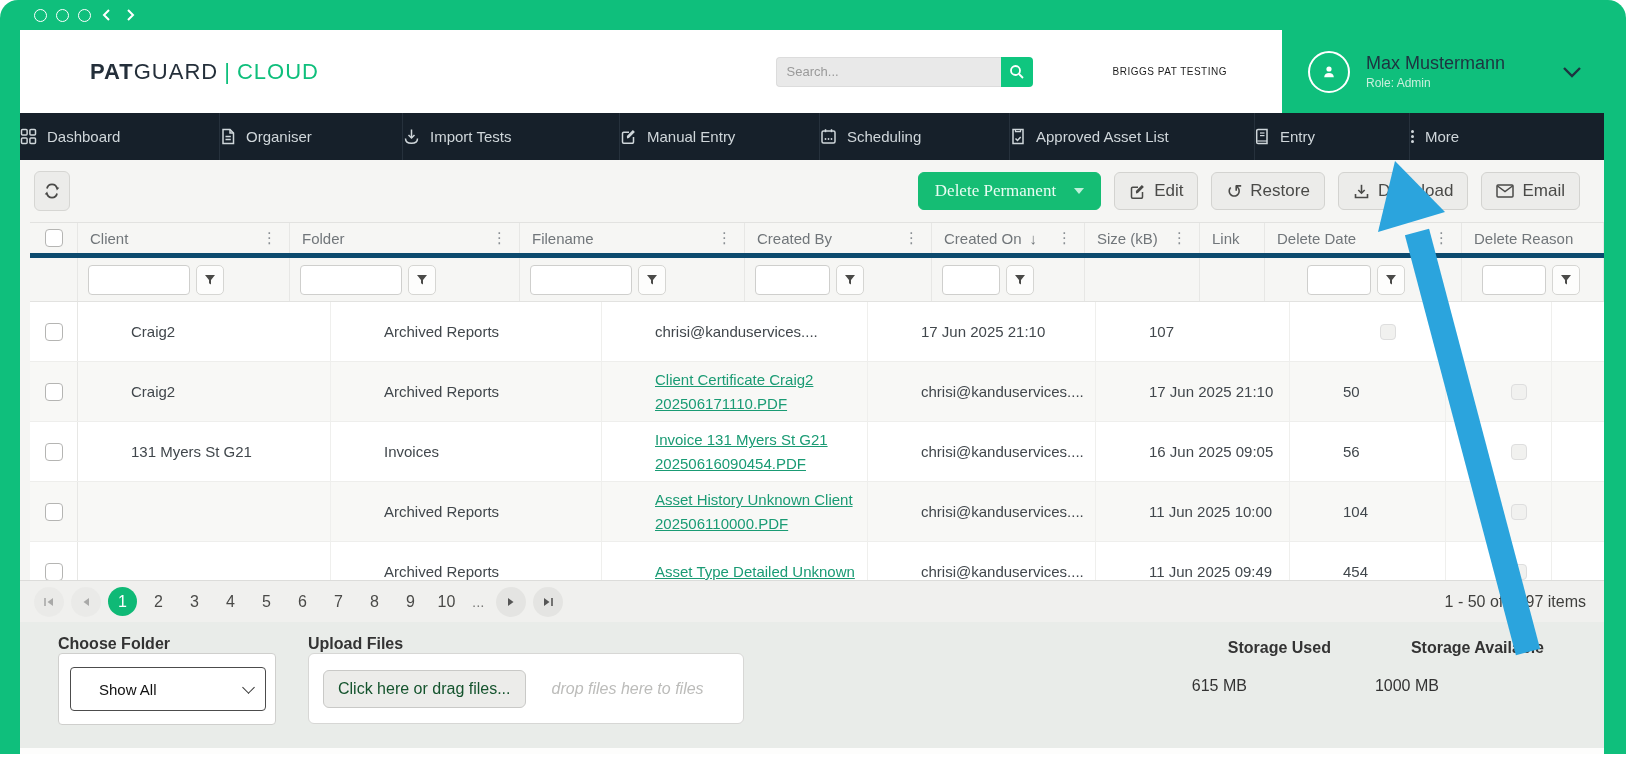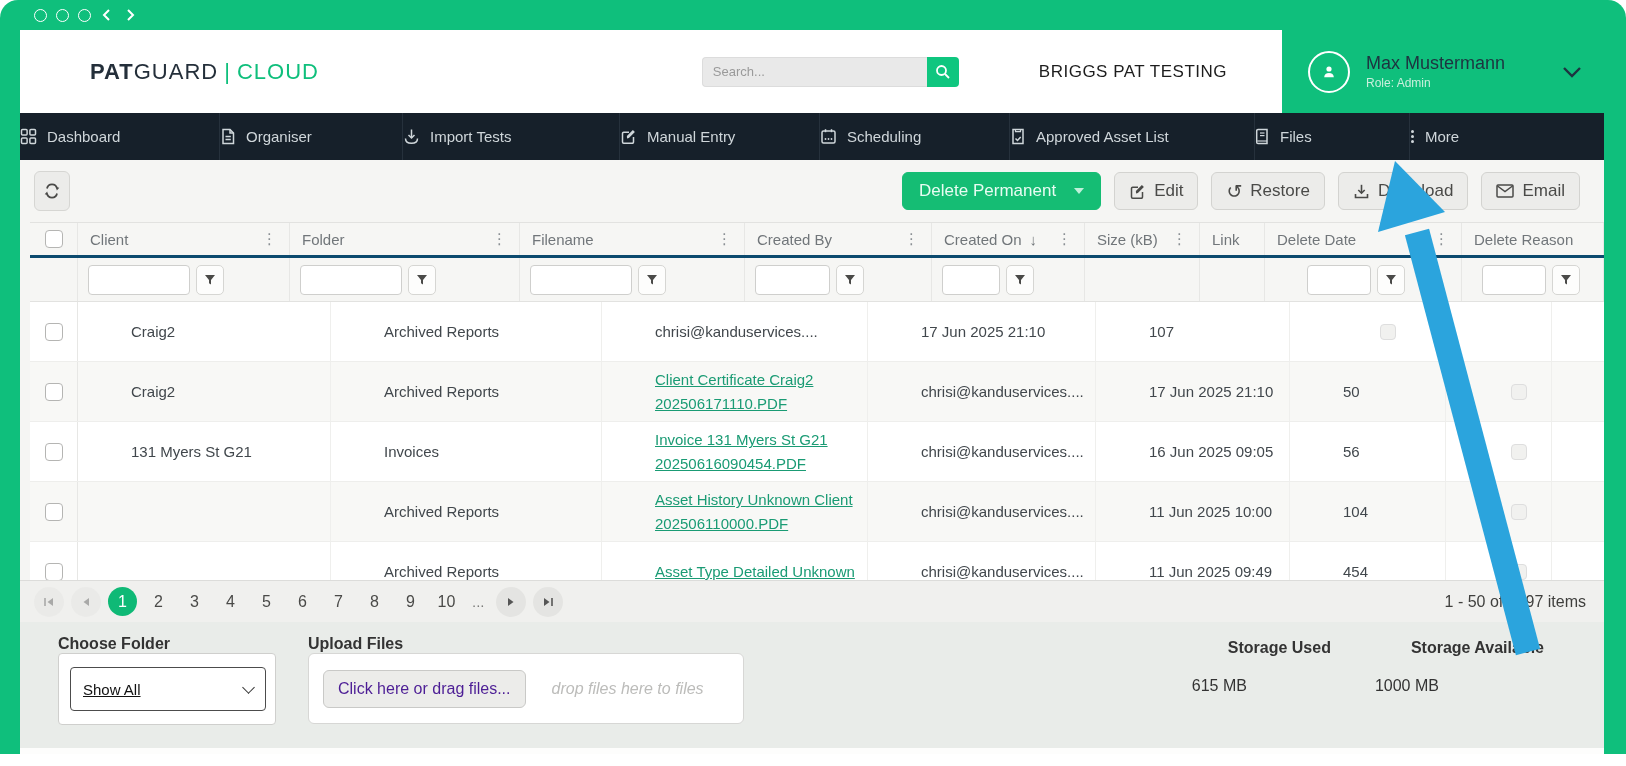--- a/index.html
+++ b/index.html
@@ -18,21 +18,21 @@
   .app-header { height:83px; background:#fff; display:flex; align-items:stretch; flex:0 0 auto; }
   .logo { align-self:center; margin-left:70px; font-size:22px; letter-spacing:1px; white-space:nowrap; }
   .logo .l1 { font-weight:bold; color:#242f3a; }
   .logo .l2 { color:#242f3a; }
   .logo .ldiv { color:#0fbf7c; margin:0 6px; }
   .logo .l3 { color:#0fbf7c; }
   .search-wrap { align-self:center; margin-left:auto; display:flex; height:30px; }
   .search-input { width:225px; height:30px; background:#e9e9e9; border:1px solid #dcdcdc; border-right:none; border-radius:4px 0 0 4px; padding:0 10px; font-size:13px; color:#666; outline:none; }
   .search-input::placeholder { color:#9a9a9a; }
   .search-btn { width:32px; height:30px; background:#0fc67f; border:none; border-radius:0 4px 4px 0; display:flex; align-items:center; justify-content:center; cursor:pointer; }
-  .account-name { align-self:center; margin:0 55px 0 80px; font-size:17px; letter-spacing:.5px; color:#1d1d1d; white-space:nowrap; }
+  .account-name { align-self:center; margin:0 55px 0 80px; font-size:10px; letter-spacing:.5px; color:#1d1d1d; white-space:nowrap; }
   .user-panel { width:322px; background:#0fbf7c; display:flex; align-items:center; padding:0 22px 0 26px; gap:16px; flex:0 0 auto; }
   .avatar { width:42px; height:42px; border:2px solid #fff; border-radius:50%; display:flex; align-items:center; justify-content:center; flex:0 0 auto; }
   .user-text { display:flex; flex-direction:column; gap:2px; }
   .user-name { font-size:18px; color:#1e3340; }
   .user-role { font-size:12px; color:#c9efdd; }
   .user-chevron { margin-left:auto; }
 
   
   .nav { height:47px; background:#16202a; display:flex; flex:0 0 auto; }
   .nav-item { display:flex; align-items:center; justify-content:flex-start; gap:10px; color:#cfd6da; font-size:15px; border-right:1px solid #26313c; cursor:pointer; white-space:nowrap; }
@@ -47,28 +47,28 @@
   .nav-item svg { flex:0 0 auto; }
 
   
   .main { flex:1; background:#f5f5f3; display:flex; flex-direction:column; overflow:hidden; }
 
   
   .toolbar { height:62px; display:flex; align-items:center; padding:0 24px 0 14px; flex:0 0 auto; }
   .refresh-btn { width:36px; height:40px; border:1px solid #d6d6d3; background:#ececea; border-radius:6px; display:flex; align-items:center; justify-content:center; cursor:pointer; }
   .btn-group { margin-left:auto; display:flex; gap:13px; align-items:center; }
   .btn { height:38px; border-radius:6px; border:1px solid #d3d3d0; background:#ececea; color:#4a4a48; font-size:17px; padding:0 14px; display:flex; gap:8px; align-items:center; cursor:pointer; font-family:inherit; white-space:nowrap; }
-  .btn-green { background:#15bd74; border:1px solid #15bd74; color:#e8fcf2; padding:0 16px; }
+  .btn-green { background:#15bd74; border:1px solid #15bd74; color:#e8fcf2; padding:0 16px;font-family:Liberation Serif, serif; }
   .caret-down { width:0; height:0; border-left:5px solid transparent; border-right:5px solid transparent; border-top:6px solid #bff0da; margin-left:10px; }
   .uicon { font-size:19px; line-height:1; color:#4a4a48; }
 
   
   .table-wrap { margin-left:10px; flex:0 0 auto; background:#fff; }
   .trow { display:grid; grid-template-columns:48px 212px 230px 225px 187px 153px 115px 65px 197px minmax(130px,1fr); align-items:stretch; }
-  .hrow { background:#f6f6f4; height:36px; border-bottom:3px solid #0c4a6e; border-top:1px solid #e2e2e0; }
+  .hrow { background:#f6f6f4; height:36px; border-bottom:5px solid #0c4a6e; border-top:1px solid #e2e2e0; }
   .th { display:flex; align-items:center; padding:0 8px 0 12px; color:#71767a; font-size:15px; border-right:1px solid #e7e7e5; position:relative; white-space:nowrap; overflow:hidden; }
   .th .menu-dots { margin-left:auto; color:#8b9094; font-size:15px; cursor:pointer; padding:0 4px; }
   .menu-dots::before { content:"\22EE"; }
   .sort-arrow { margin-left:8px; color:#71767a; }
   .chk-cell { display:flex; align-items:center; justify-content:center; border-right:1px solid #e7e7e5; }
   .checkbox { width:18px; height:18px; border:1.5px solid #b5b5b3; border-radius:4px; background:#fff; cursor:pointer; }
   .checkbox.disabled { background:#f1f1ef; border-color:#dedede; cursor:default; }
 
   .frow { background:#f6f6f4; height:44px; border-bottom:1px solid #e2e2e0; }
   .fcell { display:flex; align-items:center; gap:6px; padding:0 8px 0 10px; border-right:1px solid #e7e7e5; }
@@ -90,24 +90,24 @@
   .pg-num { width:29px; height:29px; display:flex; align-items:center; justify-content:center; font-size:16px; color:#4a4a48; cursor:pointer; border-radius:50%; flex:0 0 auto; }
   .pg-num.active { background:#0fb976; color:#fff; }
   .pg-dots { font-size:15px; color:#7c7c7a; margin:0 4px; }
   .pg-summary { margin-left:auto; font-size:16px; color:#3f3f3d; }
 
   
   .footer { height:126px; background:#e9ece9; display:flex; padding:13px 60px 0 38px; gap:32px; flex:0 0 auto; }
   .f-col { display:flex; flex-direction:column; }
   .f-label { font-size:16px; font-weight:bold; color:#333; }
   .select-panel { background:#fff; border:1px solid #cfcfcd; border-radius:4px; padding:13px 11px; width:218px; }
-  .folder-select { width:196px; height:44px; border:1px solid #4c4c4c; border-radius:4px; background:#fff; display:flex; align-items:center; padding:0 12px; font-size:15px; color:#111; cursor:pointer; position:relative;text-decoration:underline; }
+  .folder-select { width:196px; height:44px; border:1px solid #4c4c4c; border-radius:4px; background:#fff; display:flex; align-items:center; padding:0 28px; font-size:15px; color:#111; cursor:pointer; position:relative; }
   .sel-chevron { position:absolute; right:12px; top:15px; width:9px; height:9px; border-right:1.6px solid #333; border-bottom:1.6px solid #333; transform:rotate(45deg); }
   .upload-panel { background:#fff; border:1px solid #d7d7d5; border-radius:6px; width:436px; height:71px; display:flex; align-items:center; padding:0 14px; gap:26px; }
-  .upload-btn { height:38px; background:#ececea; border:1px solid #c9c9c7; border-radius:6px; padding:0 14px; font-size:16px; color:#4c1d95; display:flex; align-items:center; cursor:pointer; font-family:inherit; white-space:nowrap; }
+  .upload-btn { height:38px; background:#ececea; border:1px solid #c9c9c7; border-radius:6px; padding:0 14px; font-size:16px; color:#14532d; display:flex; align-items:center; cursor:pointer; font-family:inherit; white-space:nowrap; }
   .drop-hint { font-size:16px; font-style:italic; color:#bcbcba; white-space:nowrap; }
   .storage-wrap { margin-left:auto; display:flex; gap:44px; padding-top:4px; }
   .storage-col { display:flex; flex-direction:column; gap:20px; }
   .storage-label { font-size:16px; font-weight:bold; color:#333; white-space:nowrap;margin-left:36px; }
   .storage-value { font-size:16px; color:#333; }
   .bottom-strip { flex:1; background:#fdfdfc; }
 
   
   .pointer-arrow { position:absolute; left:0; top:0; width:1626px; height:766px; pointer-events:none; z-index:60; }
 
@@ -216,21 +216,21 @@
           </svg>
         <span>Approved Asset List</span>
       </div>
       <div class="nav-item">
         <svg class="icon" width="15" height="17" viewBox="0 0 15 17">
             <path d="M3 1.5h9v14H3a1.3 1.3 0 0 1-1.3-1.3V2.8A1.3 1.3 0 0 1 3 1.5z" fill="none" stroke="currentColor" stroke-width="1.5"></path>
             <line x1="5" y1="5" x2="9.5" y2="5" stroke="currentColor" stroke-width="1.2"></line>
             <line x1="5" y1="7.6" x2="9.5" y2="7.6" stroke="currentColor" stroke-width="1.2"></line>
             <line x1="2.2" y1="13" x2="12" y2="13" stroke="currentColor" stroke-width="1.2"></line>
           </svg>
-        <span>Files</span>
+        <span>Entry</span>
       </div>
       <div class="nav-item">
         <svg class="icon" width="5" height="17" viewBox="0 0 5 17">
             <circle cx="2.5" cy="3.5" r="1.5" fill="currentColor"></circle>
             <circle cx="2.5" cy="8.5" r="1.5" fill="currentColor"></circle>
             <circle cx="2.5" cy="13.5" r="1.5" fill="currentColor"></circle>
           </svg>
         <span>More</span>
       </div>
     </div>

